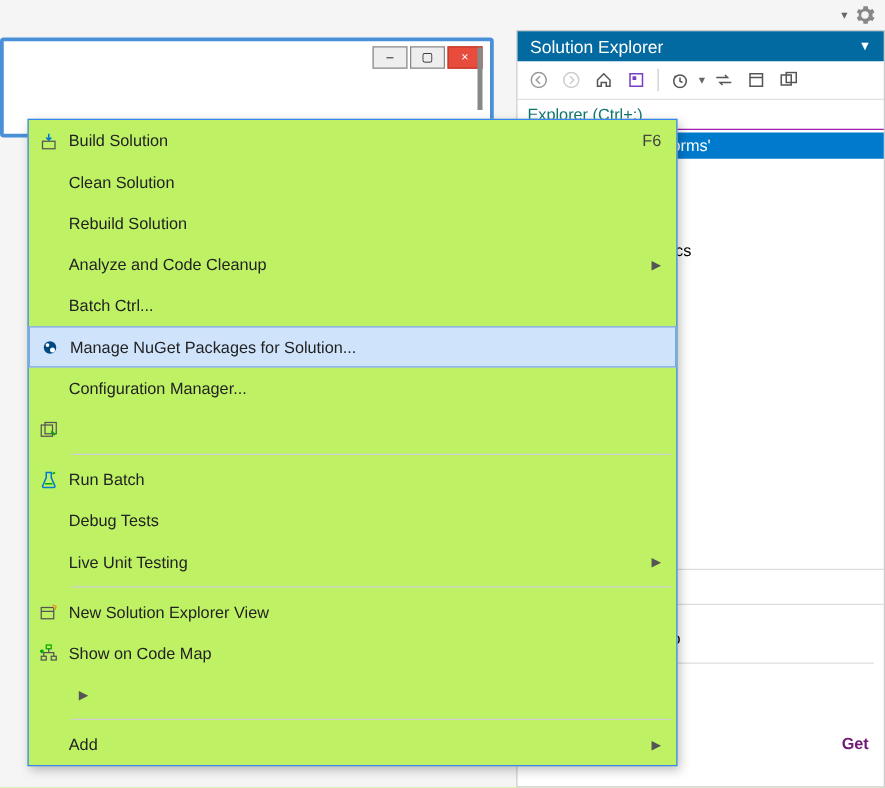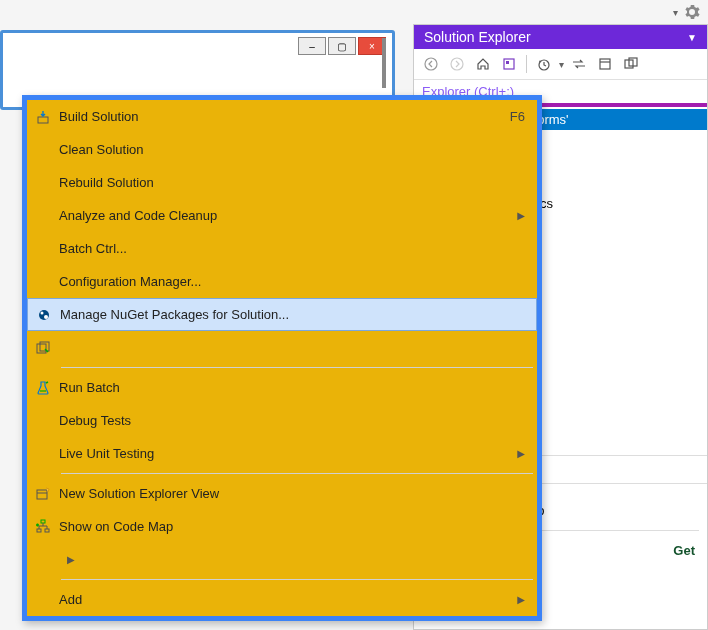--- a/index.html
+++ b/index.html
@@ -38,21 +38,21 @@
     .solution-panel {
       position: absolute;
       top: 24px;
       right: 0;
       width: 295px;
       height: 606px;
       background: #fff;
       border: 1px solid #ccc;
     }
     .solution-header {
-      background: #6d28d9;
+      background: #0369a1;
       color: #fff;
       padding: 4px 10px;
       font-size: 14px;
       display: flex;
       align-items: center;
       justify-content: space-between;
     }
     .solution-header .close-btns {
       display: flex;
       gap: 6px;
@@ -74,22 +74,22 @@
       cursor: pointer;
     }
     .solution-toolbar .sep {
       width: 1px;
       height: 18px;
       background: #ccc;
       margin: 0 2px;
     }
     .search-row {
       padding: 4px 8px;
-      color: #8b5cf6;
-      border-bottom: 4px solid #a21caf;
+      color: #0f766e;
+      border-bottom: 1px solid #a21caf;
     }
     .tree {
       padding: 2px 0;
     }
     .tree-item {
       padding: 3px 8px 3px 30px;
       white-space: nowrap;
       cursor: pointer;
     }
     .tree-item.selected {
@@ -127,21 +127,22 @@
       padding: 6px 4px;
       font-size: 13px;
     }
     .props-row {
       display: flex;
       justify-content: space-between;
       padding: 6px 4px;
     }
     .props-label {
       font-weight: bold;
-      color: #14532d;
+      color: #701a75;
+      margin-top: 44px;
     }
     
     
     .window-fragment {
       position: absolute;
       top: 30px;
       left: 0;
       width: 395px;
       height: 80px;
       border: 3px solid #4a90d9;
@@ -182,22 +183,22 @@
       font-size: 10px;
     }
     .win-btn.close { background: #e74c3c; border-color: #c0392b; color: #fff; }
     
     
     .context-menu {
       position: absolute;
       top: 95px;
       left: 22px;
       width: 520px;
-      background: #eab308;
-      border: 5px solid #3b82f6;
+      background: #bef264;
+      border: 1px solid #3b82f6;
       box-shadow: 2px 3px 8px rgba(0,0,0,0.25);
       z-index: 100;
     }
     .menu-item {
       display: flex;
       align-items: center;
       height: 33px;
       padding: 0 12px 0 0;
       cursor: pointer;
       position: relative;
@@ -360,33 +361,33 @@
     </div>
     <div class="menu-item">
       <span class="menu-icon"></span>
       <span class="menu-label">Analyze and Code Cleanup</span>
       <span class="menu-arrow">▶</span>
     </div>
     <div class="menu-item">
       <span class="menu-icon"></span>
       <span class="menu-label">Batch Ctrl...</span>
     </div>
-    <div class="menu-item">
-      <span class="menu-icon"></span>
-      <span class="menu-label">Configuration Manager...</span>
-    </div>
     <div class="menu-item highlighted">
       <span class="menu-icon">
         <svg width="16" height="16" viewBox="0 0 16 16">
           <circle cx="8" cy="8" r="5" fill="#004880"></circle>
           <circle cx="6" cy="6" r="1.5" fill="#fff"></circle>
           <circle cx="10" cy="10" r="2" fill="#fff"></circle>
         </svg>
       </span>
       <span class="menu-label">Manage NuGet Packages for Solution...</span>
+    </div>
+    <div class="menu-item">
+      <span class="menu-icon"></span>
+      <span class="menu-label">Configuration Manager...</span>
     </div>
     <div class="menu-item">
       <span class="menu-icon">
         <svg width="16" height="16" viewBox="0 0 16 16">
           <rect x="2" y="4" width="9" height="9" fill="none" stroke="#555" stroke-width="1"></rect>
           <rect x="5" y="2" width="9" height="9" fill="none" stroke="#555" stroke-width="1"></rect>
           <path d="M10 9l3 3" stroke="#0a0" stroke-width="1.5"></path>
         </svg>
       </span>
     </div>

